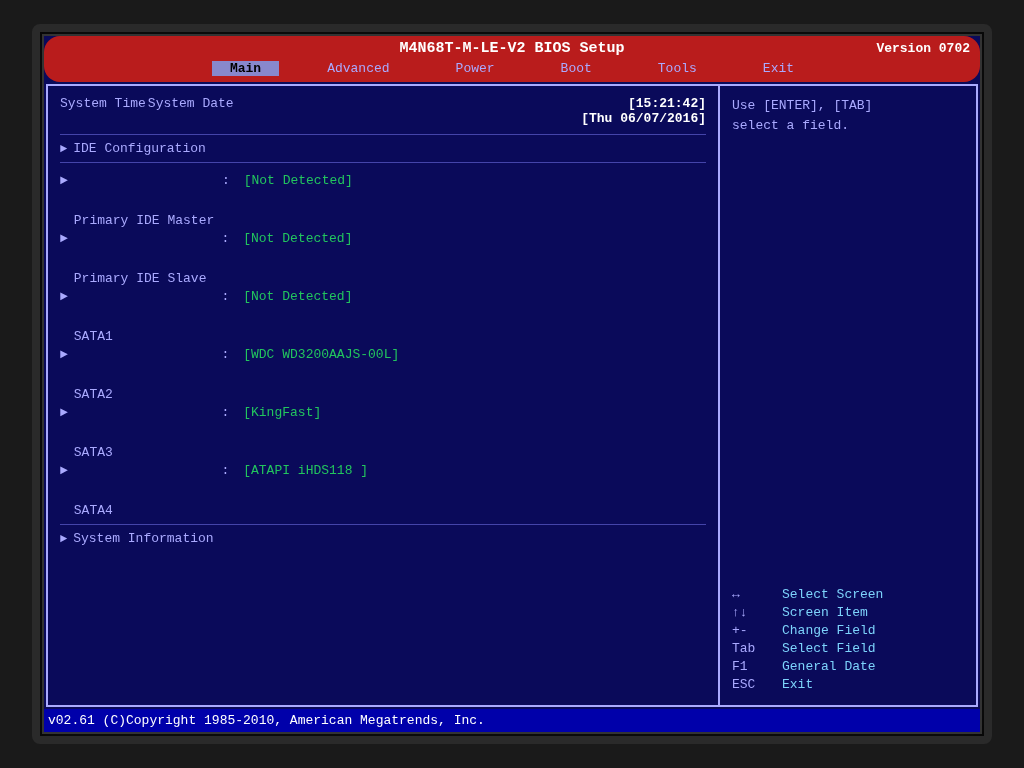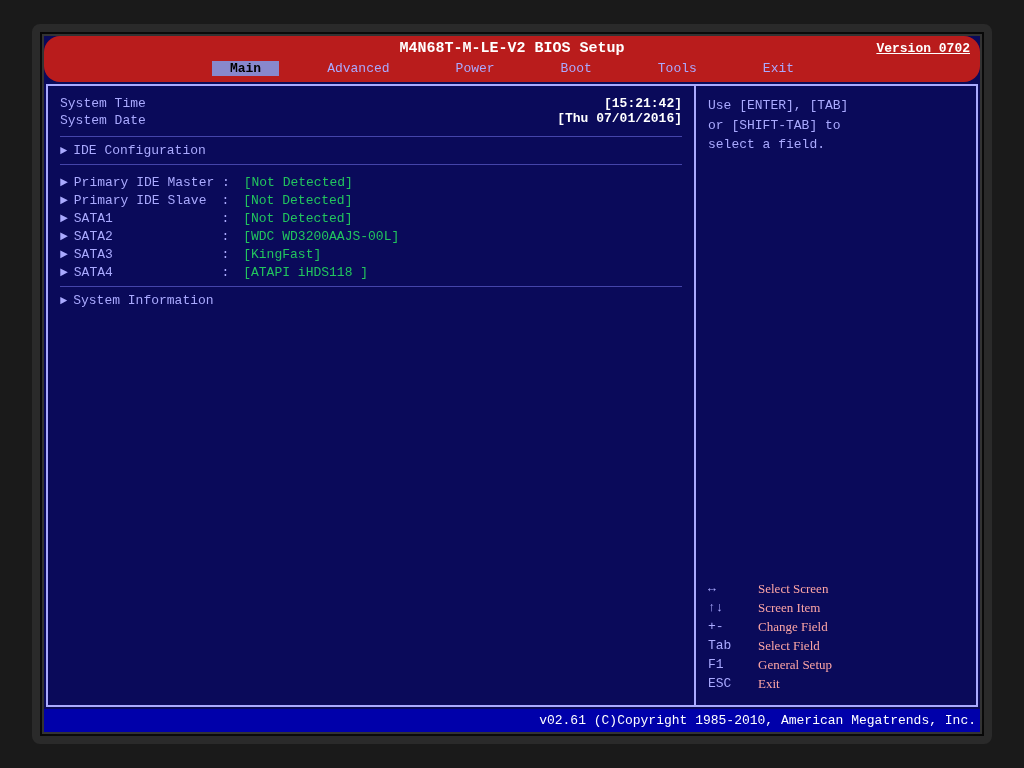--- a/index.html
+++ b/index.html
@@ -51,21 +51,20 @@
       font-weight: bold;
       font-size: 15px;
       padding: 2px 0;
       position: relative;
     }
     .version-label {
       position: absolute;
       right: 10px;
       color: #ffffff;
       font-size: 13px;
-      text-decoration: underline;
     }
     .menu-items-row {
       display: flex;
       justify-content: center;
       gap: 30px;
       padding: 2px 0 4px 0;
       color: #aaaaff;
       font-size: 13px;
     }
     .menu-item {
@@ -88,21 +87,21 @@
     
     .left-panel {
       flex: 1;
       border-right: 2px solid #aaaaff;
       padding: 10px 12px;
       color: #aaaaff;
       font-size: 13px;
     }
     .sys-time-date {
       display: flex;
-      flex-direction: column;
+      flex-direction: row;
       gap: 2px;
     }
     .time-values {
       display: flex;
       flex-direction: column;
       align-items: flex-end;
       margin-left: auto;
       text-align: right;
     }
     .time-value {
@@ -141,31 +140,32 @@
       margin: 3px 0;
       align-items: flex-start;
     }
     .drive-entry .arrow {
       color: #aaaaff;
       margin-right: 6px;
     }
     .drive-entry .drive-label {
       color: #aaaaff;
       min-width: 140px;
+      margin-top: 40px;
     }
     .drive-entry .colon {
       margin-right: 6px;
     }
     .drive-entry .drive-value {
       color: #22c55e;
       text-align: center;
     }
     
     .right-panel {
-      width: 280px;
+      width: 256px;
       padding: 10px 12px;
       color: #aaaaff;
       font-size: 13px;
       display: flex;
       flex-direction: column;
       gap: 14px;
       border-radius: 31px;
     }
     .help-text {
       line-height: 1.5;
@@ -175,28 +175,27 @@
     }
     .key-row {
       display: flex;
       margin: 3px 0;
     }
     .key-symbol {
       min-width: 50px;
       color: #aaaaff;
     }
     .key-desc {
-      color: #fca5a5;
-      font-family: Liberation Serif, serif;
+      color: #7dd3fc;
     }
     
     .bottom-bar {
       background: #0000aa;
       color: #ffffff;
-      text-align: right;
+      text-align: left;
       padding: 4px;
       font-size: 13px;
     }
   </style>
 </head>
 <body>
 
 <div class="monitor-bezel">
   <div class="bios-screen">
 
@@ -219,21 +218,21 @@
 
       <div class="left-panel">
 
         <div class="header-row">
           <div class="sys-time-date">
             <span>System Time</span>
             <span>System Date</span>
           </div>
           <div class="time-values">
             <span class="time-value">[15:21:42]</span>
-            <span class="time-value">[Thu 07/01/2016]</span>
+            <span class="time-value">[Thu 06/07/2016]</span>
           </div>
         </div>
 
         <hr class="divider">
 
         <div class="menu-entry">
           <span class="arrow">►</span>
           <span class="label">IDE Configuration</span>
         </div>
 
@@ -291,21 +290,20 @@
           <span class="arrow">►</span>
           <span class="label">System Information</span>
         </div>
 
       </div>
 
       <div class="right-panel">
 
         <div class="help-text">
           <div>Use [ENTER], [TAB]</div>
-          <div>or [SHIFT-TAB] to</div>
           <div>select a field.</div>
           <div>&nbsp;</div>
         </div>
 
         <div class="key-legend">
           <div class="key-row">
             <span class="key-symbol">↔</span>
             <span class="key-desc">Select Screen</span>
           </div>
           <div class="key-row">
@@ -315,21 +313,21 @@
           <div class="key-row">
             <span class="key-symbol">+-</span>
             <span class="key-desc">Change Field</span>
           </div>
           <div class="key-row">
             <span class="key-symbol">Tab</span>
             <span class="key-desc">Select Field</span>
           </div>
           <div class="key-row">
             <span class="key-symbol">F1</span>
-            <span class="key-desc">General Setup</span>
+            <span class="key-desc">General Date</span>
           </div>
           <div class="key-row">
             <span class="key-symbol">ESC</span>
             <span class="key-desc">Exit</span>
           </div>
         </div>
 
       </div>
     </div>
 

